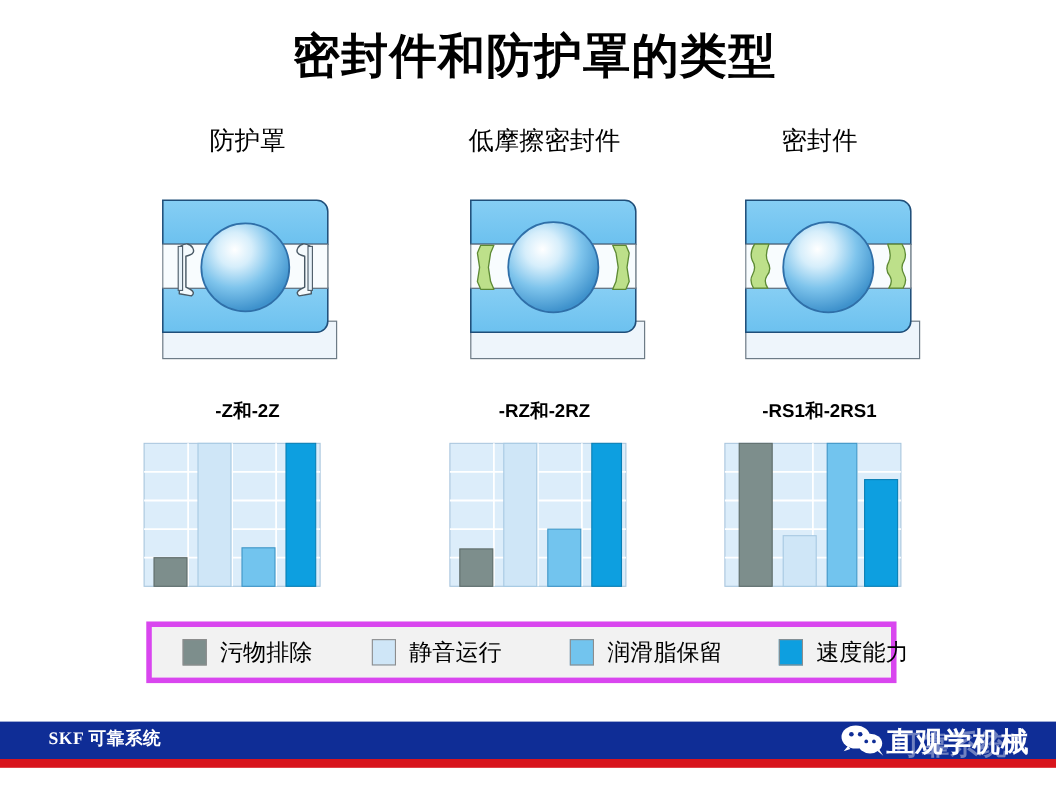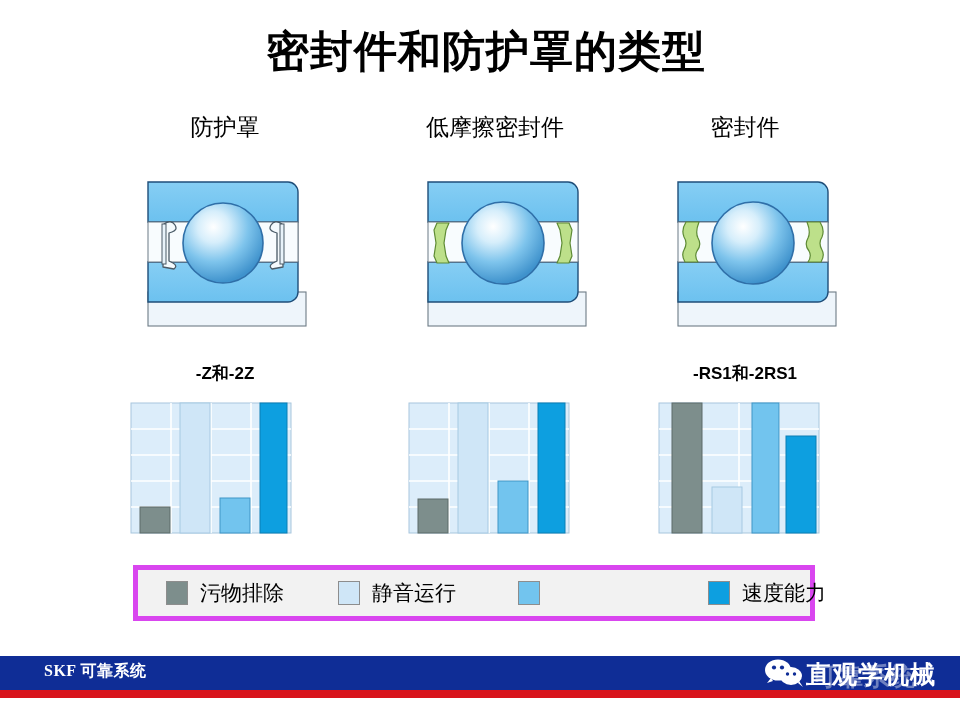--- a/index.html
+++ b/index.html
@@ -258,20 +258,21 @@
       </g>
       <g>
         <path d="M159 63 h-12 l3 7 l2 13 l-2 13 l-3 7 h12 l3 -7 l-2 -13 l2 -13 z" fill="#bde08a" stroke="#5d8a34" stroke-width="1.2" stroke-linejoin="round"></path>
       </g>
       <path d="M62 66 q-9 17 0 34" fill="none" stroke="#5b7d96" stroke-width="1.3"></path>
       <path d="M124 66 q9 17 0 34" fill="none" stroke="#5b7d96" stroke-width="1.3"></path>
       <circle cx="93" cy="83" r="41" fill="url(#ballGrad2)" stroke="#2f6fa8" stroke-width="1.6"></circle>
     </svg>
   </div>
 
+  <div class="desig" style="left:400px; width:190px;">-RZ和-2RZ</div>
 
   <div class="chart" style="left:408px;">
     <svg width="162" height="132" viewBox="0 0 162 132">
       <rect x="1" y="1" width="160" height="130" fill="#dcedfa" stroke="#a8c6dd" stroke-width="1"></rect>
       <g stroke="#ffffff" stroke-width="1.6">
         <line x1="1" y1="27" x2="161" y2="27"></line>
         <line x1="1" y1="53" x2="161" y2="53"></line>
         <line x1="1" y1="79" x2="161" y2="79"></line>
         <line x1="1" y1="105" x2="161" y2="105"></line>
         <line x1="41" y1="1" x2="41" y2="131"></line>
@@ -344,20 +345,21 @@
     <div class="legend-item">
       <span class="swatch" style="background:#7d8e8c;"></span>
       <span class="legend-label">污物排除</span>
     </div>
     <div class="legend-item">
       <span class="swatch" style="background:#cfe6f7;"></span>
       <span class="legend-label">静音运行</span>
     </div>
     <div class="legend-item">
       <span class="swatch" style="background:#72c4ee;"></span>
+      <span class="legend-label">润滑脂保留</span>
     </div>
     <div class="legend-item">
       <span class="swatch" style="background:#0d9fe0;"></span>
       <span class="legend-label">速度能力</span>
     </div>
   </div>
 
   <div id="footer">
     <div id="footer-band"></div>
     <div id="footer-red"></div>

